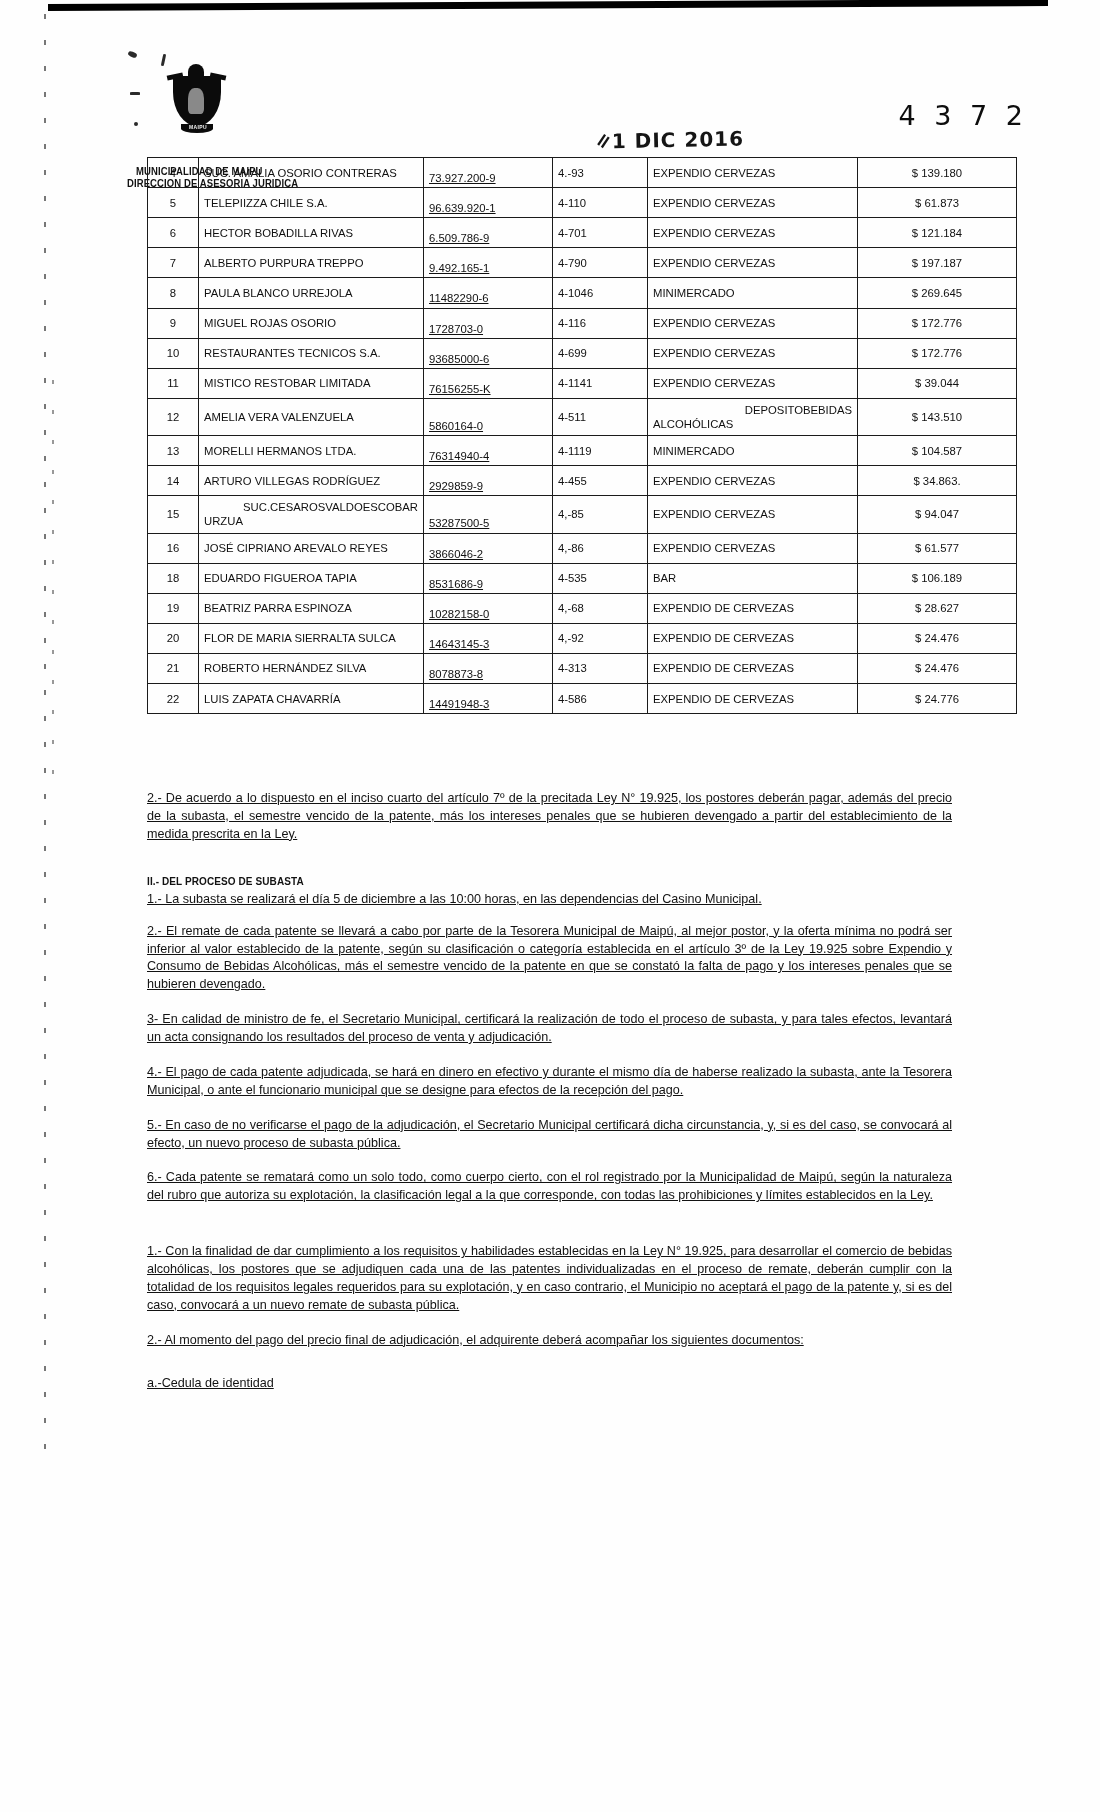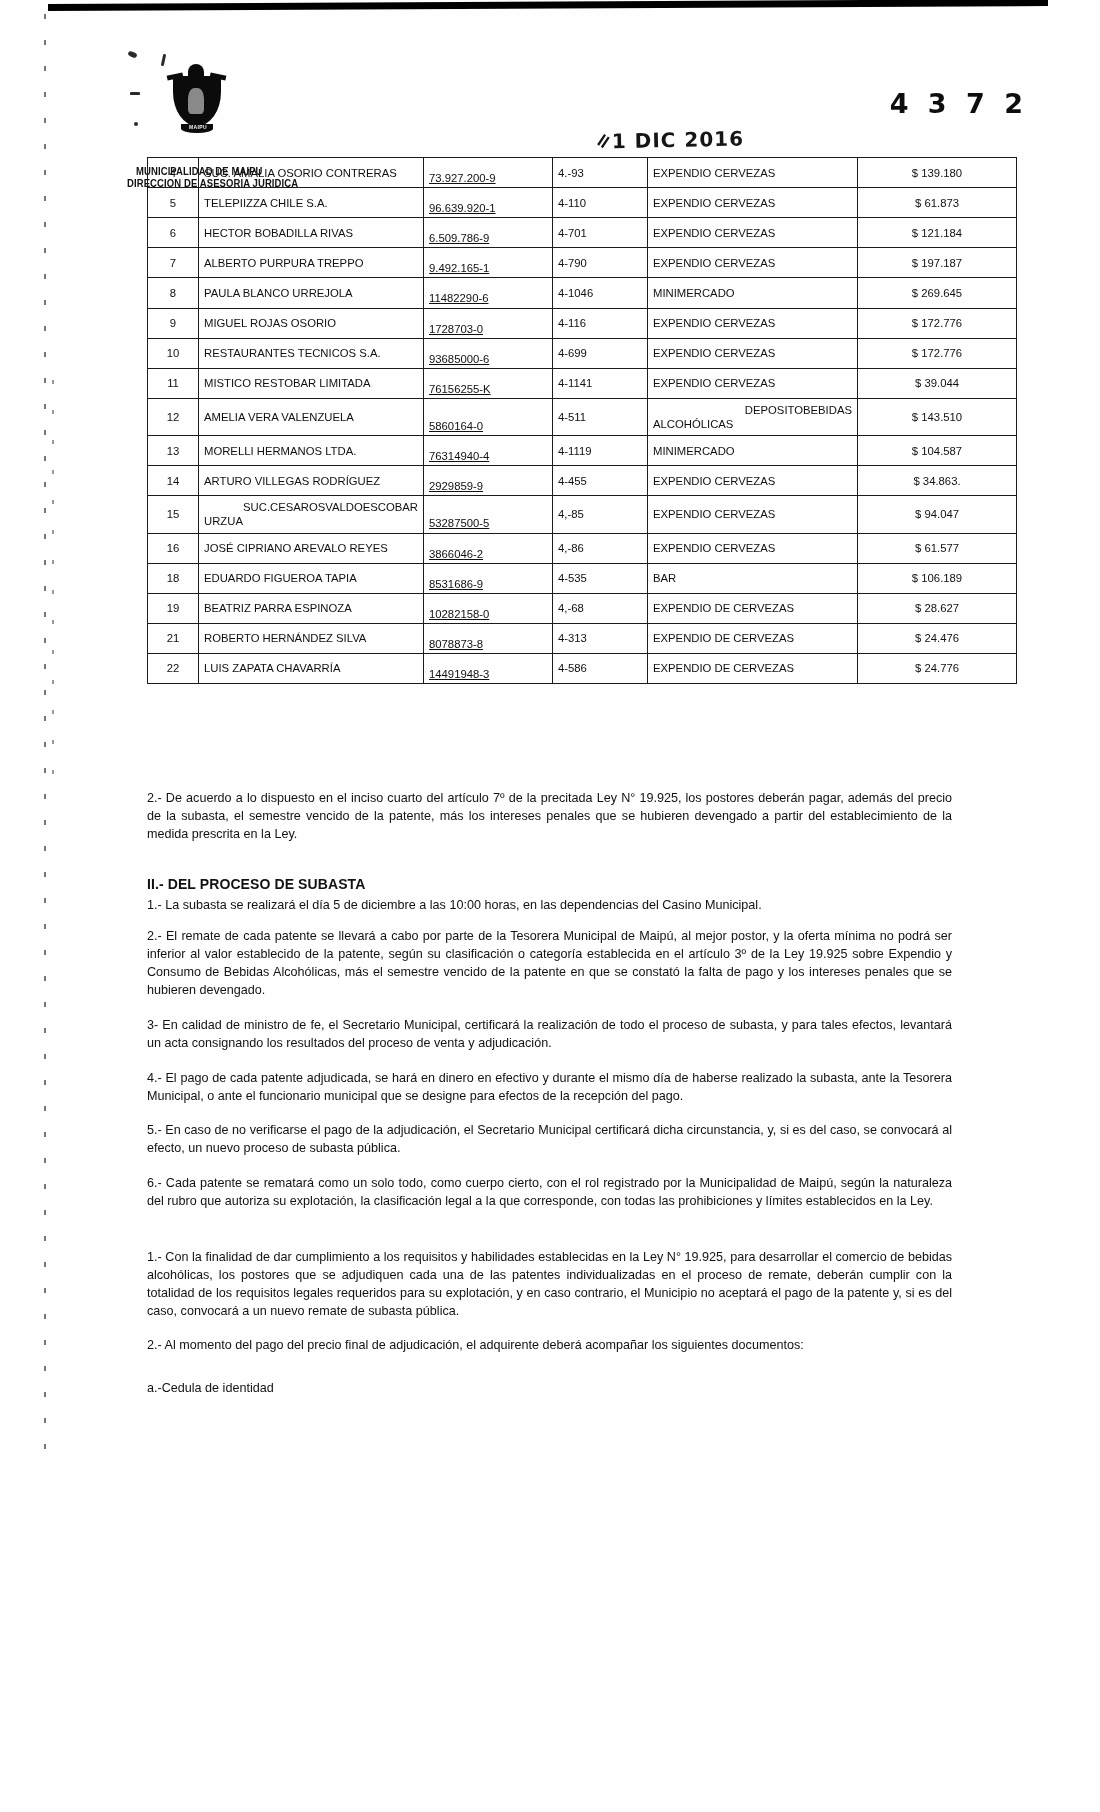--- a/index.html
+++ b/index.html
@@ -149,23 +149,23 @@
     transform: rotate(-1.2deg);
     font-family: "DejaVu Sans", sans-serif;
   }
   .stamp-date .dash {
     display: inline-block;
     transform: rotate(-55deg) translateY(-2px);
     margin-right: -2px;
   }
   .doc-number {
     position: absolute;
-    right: 72px; top: 48px;
+    right: 72px; top: 60px;
     font-size: 27px;
-    font-weight: bold;
+    font-weight: normal;
     letter-spacing: 5px;
     color: #0d0d0d;
     font-family: "DejaVu Sans", sans-serif;
   }
 
   
   .tbl-wrap {
     position: absolute;
     left: 147px;
     top: 157px;
@@ -202,25 +202,26 @@
     left: 147px;
     top: 790px;
     width: 805px;
     font-size: 12.6px;
     line-height: 1.42;
     color: #121212;
   }
   .body p {
     margin: 0 0 17px 0;
     text-align: justify;
+    text-decoration: underline;
   }
   .body p.tight { margin-bottom: 6px; }
   .body h3 {
     margin: 0 0 2px 0;
-    font-size: 14px;
+    font-size: 10px;
     font-weight: bold;
     letter-spacing: .1px;
   }
   .body .gap { height: 14px; }
   .sec-block { margin-bottom: 18px; }
 </style>
 </head>
 <body>
 
 <div class="page">
@@ -404,20 +405,30 @@
             <td class="c-num">19</td>
             <td class="c-name">BEATRIZ PARRA ESPINOZA</td>
             <td class="c-rut">
               <span class="rut-inner">10282158-0</span>
             </td>
             <td class="c-rol">4,-68</td>
             <td class="c-giro">EXPENDIO DE CERVEZAS</td>
             <td class="c-monto">$ 28.627</td>
           </tr>
           <tr>
+            <td class="c-num">20</td>
+            <td class="c-name">FLOR DE MARIA SIERRALTA SULCA</td>
+            <td class="c-rut">
+              <span class="rut-inner">14643145-3</span>
+            </td>
+            <td class="c-rol">4,-92</td>
+            <td class="c-giro">EXPENDIO DE CERVEZAS</td>
+            <td class="c-monto">$ 24.476</td>
+          </tr>
+          <tr>
             <td class="c-num">21</td>
             <td class="c-name">ROBERTO HERNÁNDEZ SILVA</td>
             <td class="c-rut">
               <span class="rut-inner">8078873-8</span>
             </td>
             <td class="c-rol">4-313</td>
             <td class="c-giro">EXPENDIO DE CERVEZAS</td>
             <td class="c-monto">$ 24.476</td>
           </tr>
           <tr>

